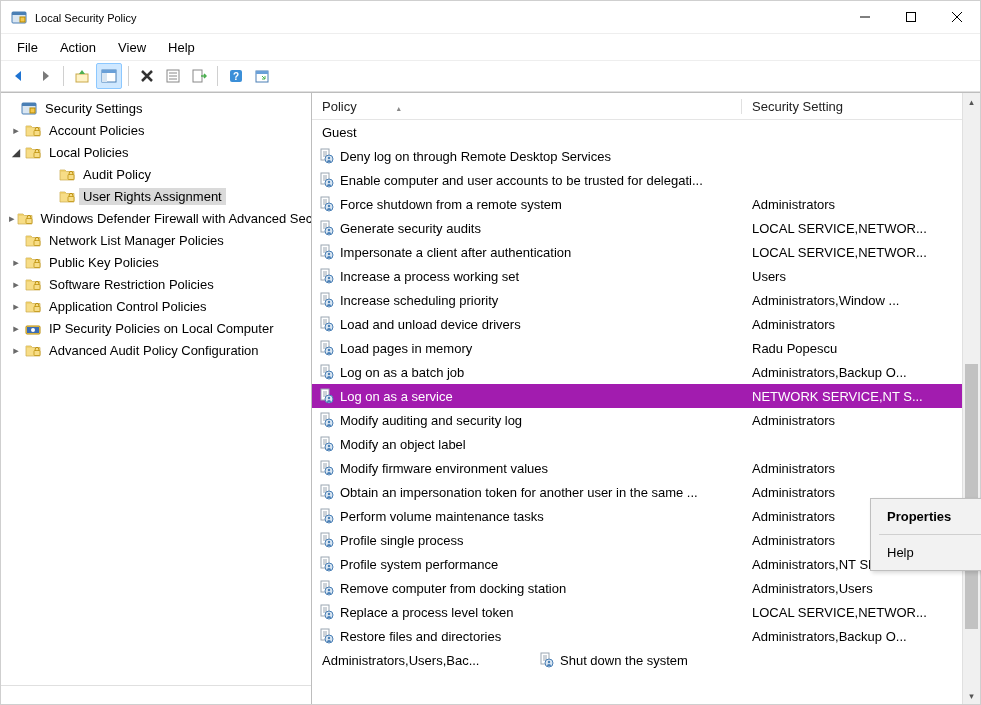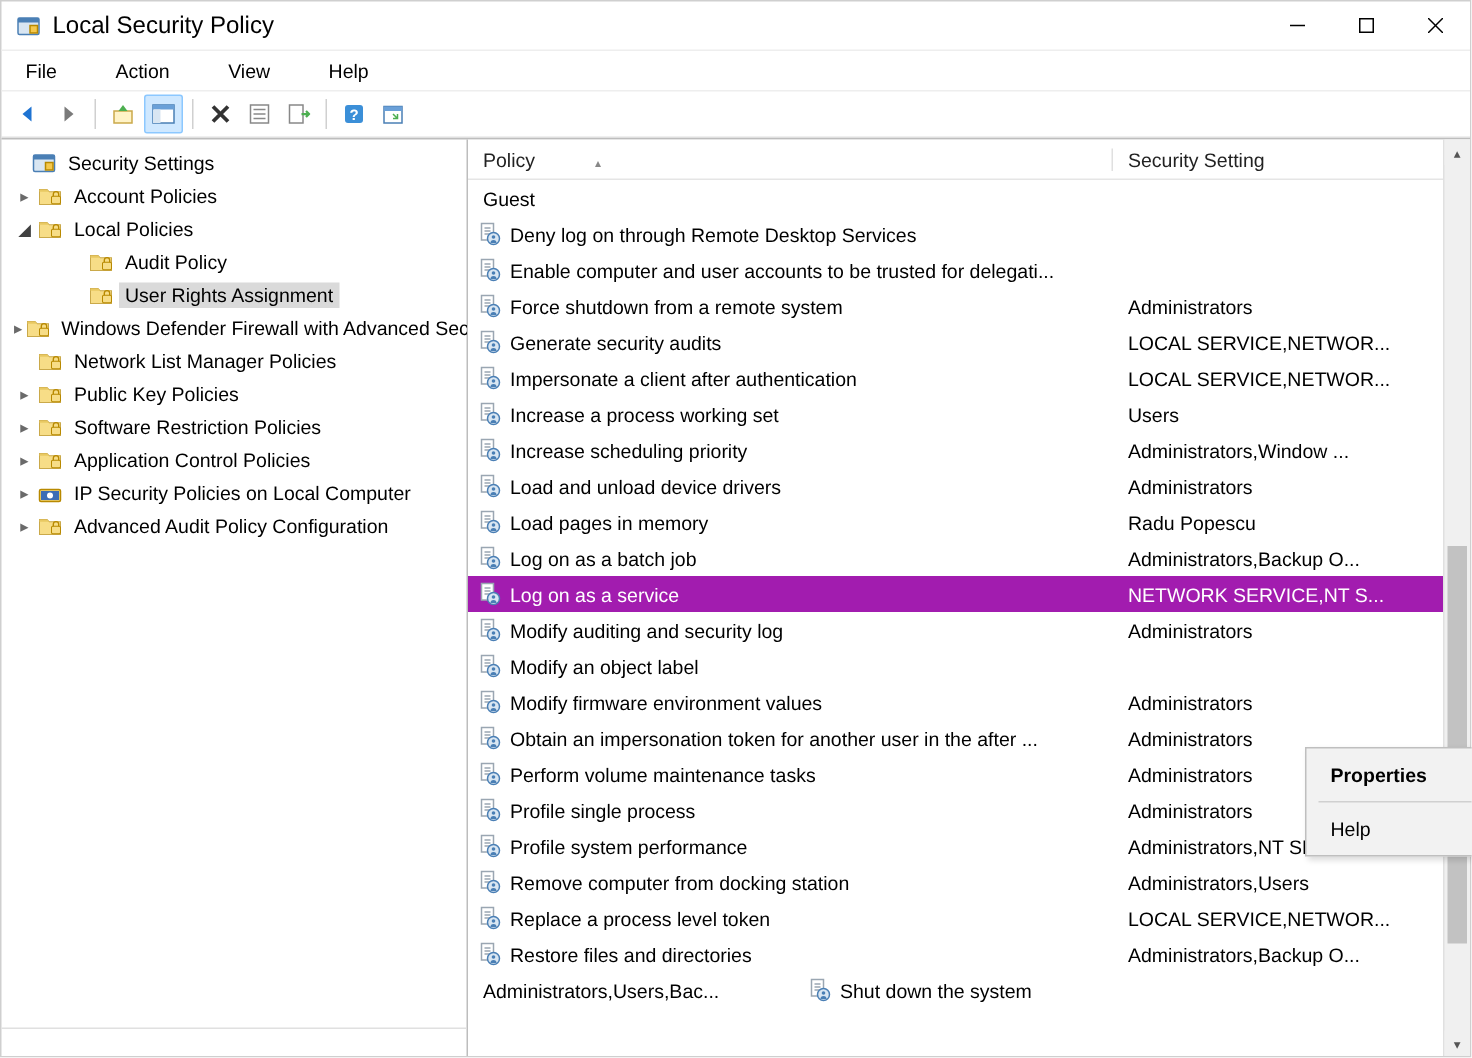--- a/index.html
+++ b/index.html
@@ -1,23 +1,23 @@
 <!DOCTYPE html>
 <html><head>
 <meta charset="utf-8">
 <style>
   html,body{margin:0;padding:0;font-family:"Segoe UI",Tahoma,sans-serif;font-size:13px;color:#000;background:#fff;height:100%;width:100%;overflow:hidden}
   .window{width:981px;height:705px;border:1px solid #cfcfcf;display:flex;flex-direction:column;box-sizing:border-box;background:#fff}
   .titlebar{height:32px;display:flex;align-items:center;border-bottom:1px solid #eee;flex:none}
   .titlebar .app-icon{width:16px;height:16px;margin:0 8px 0 10px}
-  .titlebar .title{flex:1;font-size:16px;padding-top:1px}
+  .titlebar .title{flex:1;font-size:11px;padding-top:1px}
   .titlebar .win-btns{display:flex;height:100%}
   .win-btn{width:46px;display:flex;align-items:center;justify-content:center;font-size:13px}
   .win-btn svg{pointer-events:none}
-  .menubar{height:26px;display:flex;align-items:center;padding:0 6px;border-bottom:1px solid #eee;gap:19px;flex:none}
+  .menubar{height:26px;display:flex;align-items:center;padding:0 6px;border-bottom:1px solid #eee;gap:2px;flex:none}
   .menubar .menu-item{padding:2px 10px;border-radius:2px;font-size:13px}
   .toolbar{height:30px;display:flex;align-items:center;padding:0 6px;border-bottom:1px solid #e0e0e0;gap:2px;flex:none}
   .toolbar .sep{width:1px;height:20px;background:#d0d0d0;margin:0 4px}
   .tool-btn{width:24px;height:24px;display:flex;align-items:center;justify-content:center;border-radius:2px}
   .tool-btn.highlight{background:#cfe8ff;border:1px solid #8cc8ff}
   .body{flex:1;display:flex;min-height:0;border-top:1px solid #bdbdbd}
   .tree-pane{width:310px;border-right:1px solid #bdbdbd;display:flex;flex-direction:column;min-height:0}
   .tree{flex:1;overflow:auto;padding:4px 0 0 0}
   .tree-row{display:flex;align-items:center;height:22px;white-space:nowrap}
   .twisty{width:14px;height:14px;display:flex;align-items:center;justify-content:center;color:#6a6a6a;font-size:11px;margin-left:2px}
@@ -505,21 +505,21 @@
     <div class="cell c-policy">
       <span class="policy-icon"><svg width="16" height="16" viewBox="0 0 16 16">
                     <rect x="3" y="1" width="8" height="11" fill="#fff" stroke="#9aa6b2"></rect>
                     <line x1="5" y1="4" x2="9" y2="4" stroke="#9aa6b2"></line>
                     <line x1="5" y1="6" x2="9" y2="6" stroke="#9aa6b2"></line>
                     <line x1="5" y1="8" x2="9" y2="8" stroke="#9aa6b2"></line>
                     <circle cx="11" cy="11" r="4" fill="#d9e6f2" stroke="#4a7fb5"></circle>
                     <circle cx="11" cy="10" r="1.2" fill="#4a7fb5"></circle>
                     <path d="M9 14 a2 2 0 0 1 4 0" fill="#4a7fb5"></path>
                   </svg></span>
-      <span>Obtain an impersonation token for another user in the after ...</span>
+      <span>Obtain an impersonation token for another user in the same ...</span>
     </div>
     <div class="cell c-setting">Administrators</div>
   </div>
             <div class="list-row ">
     <div class="cell c-policy">
       <span class="policy-icon"><svg width="16" height="16" viewBox="0 0 16 16">
                     <rect x="3" y="1" width="8" height="11" fill="#fff" stroke="#9aa6b2"></rect>
                     <line x1="5" y1="4" x2="9" y2="4" stroke="#9aa6b2"></line>
                     <line x1="5" y1="6" x2="9" y2="6" stroke="#9aa6b2"></line>
                     <line x1="5" y1="8" x2="9" y2="8" stroke="#9aa6b2"></line>

